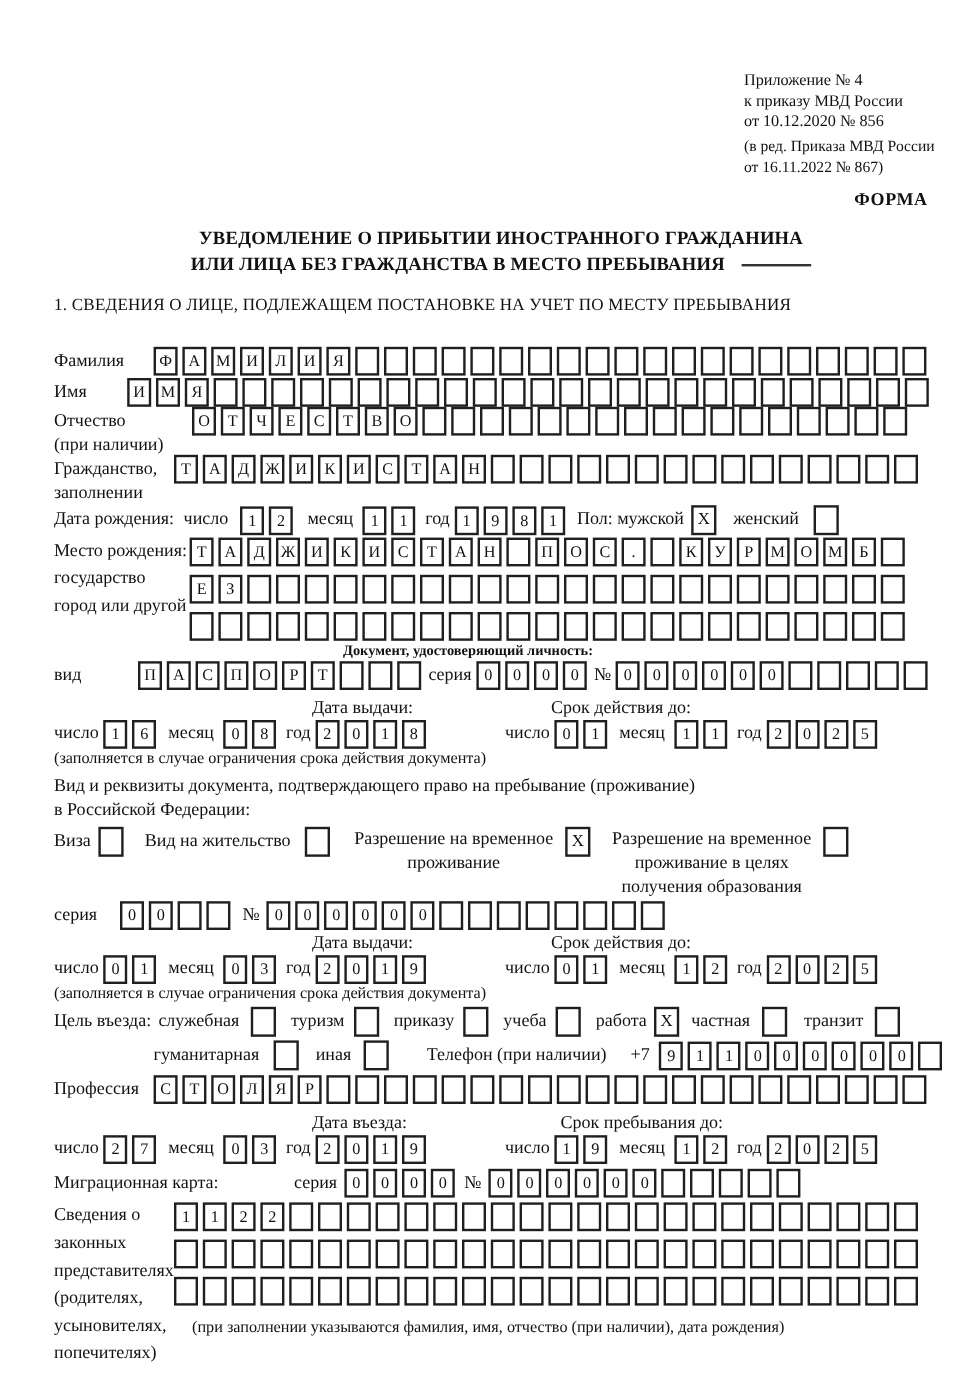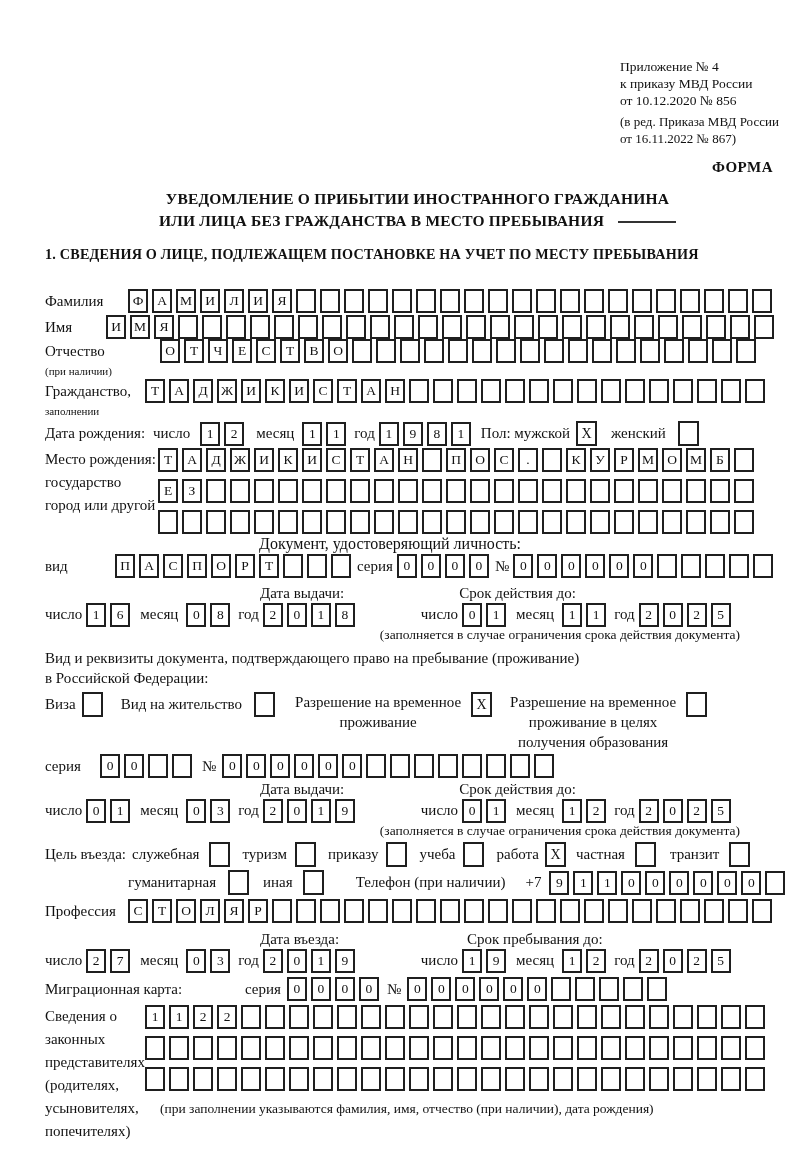--- a/index.html
+++ b/index.html
@@ -7,45 +7,45 @@
   .page{box-sizing:border-box;width:800px;height:1163px;padding:36px 10px 0 45px;position:relative;margin-top:22px;}
 
   
   .appendix{margin-left:575px;font-size:13.5px;line-height:17px;}
   .appendix .small{font-size:13px;margin-top:4px;line-height:17px;}
   .appendix .small2{font-size:13px;line-height:17px;}
   .forma{font-weight:bold;font-size:15px;text-align:right;padding-right:17px;margin-top:12px;letter-spacing:.5px;}
 
   .title{font-weight:bold;font-size:15.5px;text-align:center;line-height:22px;margin-top:12px;letter-spacing:.2px;}
   .blank-line{display:inline-block;width:58px;border-bottom:2px solid #333;margin-left:14px;transform:translateY(-3px);}
-  .sec-heading{font-weight:bold;font-size:14.2px;margin-top:14px;margin-bottom:26px;letter-spacing:.2px;}
+  .sec-heading{font-weight:normal;font-size:14.2px;margin-top:14px;margin-bottom:26px;letter-spacing:.2px;}
 
   
   .cellrow{display:flex;gap:4px;flex-wrap:nowrap;}
   .cell{box-sizing:border-box;flex:0 0 20px;width:20px;height:24px;border:2px solid #1f1f1f;
         display:inline-flex;align-items:center;justify-content:center;font-size:13.5px;font-family:"Liberation Serif",serif;}
   .cb{box-sizing:border-box;display:inline-flex;width:21px;height:25px;border:2px solid #1f1f1f;
       align-items:center;justify-content:center;font-size:14px;flex:0 0 21px;}
 
   .frow{display:flex;align-items:center;}
   .fstart{display:flex;align-items:flex-start;}
   .lblcol{flex:0 0 auto;}
   .lbl{white-space:nowrap;}
   .line1{height:24px;display:flex;align-items:center;}
-  .sub{font-size:11px;line-height:16px;}
+  .sub{font-size:15px;line-height:16px;}
 
   .mb4{margin-bottom:4px}.mb2{margin-bottom:2px}.mb0{margin-bottom:0}
   .ml4{margin-left:4px}.ml6{margin-left:6px}.ml8{margin-left:8px}.ml10{margin-left:10px}
   .ml12{margin-left:12px}.ml14{margin-left:14px}.ml18{margin-left:18px}.ml20{margin-left:20px}
 
-  .doc-header{font-weight:normal;font-size:16px;text-align:center;margin:1px 55px 1px 0;}
+  .doc-header{font-weight:bold;font-size:12px;text-align:center;margin:1px 55px 1px 0;}
   .dates-heads{display:flex;font-size:15px;height:18px;align-items:flex-end;}
   .dgrouprow{display:flex;align-items:center;height:25px;}
   .dgroup{display:flex;align-items:center;}
-  .note{font-size:13.5px;text-align:right;padding-right:50px;height:17px;margin-bottom:4px;}
+  .note{font-size:13.5px;text-align:left;padding-right:50px;height:17px;margin-bottom:4px;}
   .plain{font-size:15px;line-height:20px;}
   .opt{display:flex;align-items:center;}
   .optlbl{text-align:center;font-size:15px;line-height:20px;}
   .bot-note{font-size:13.5px;margin-top:10px;margin-left:15px;}
 </style>
 </head>
 <body>
 
 <div class="page">
 

